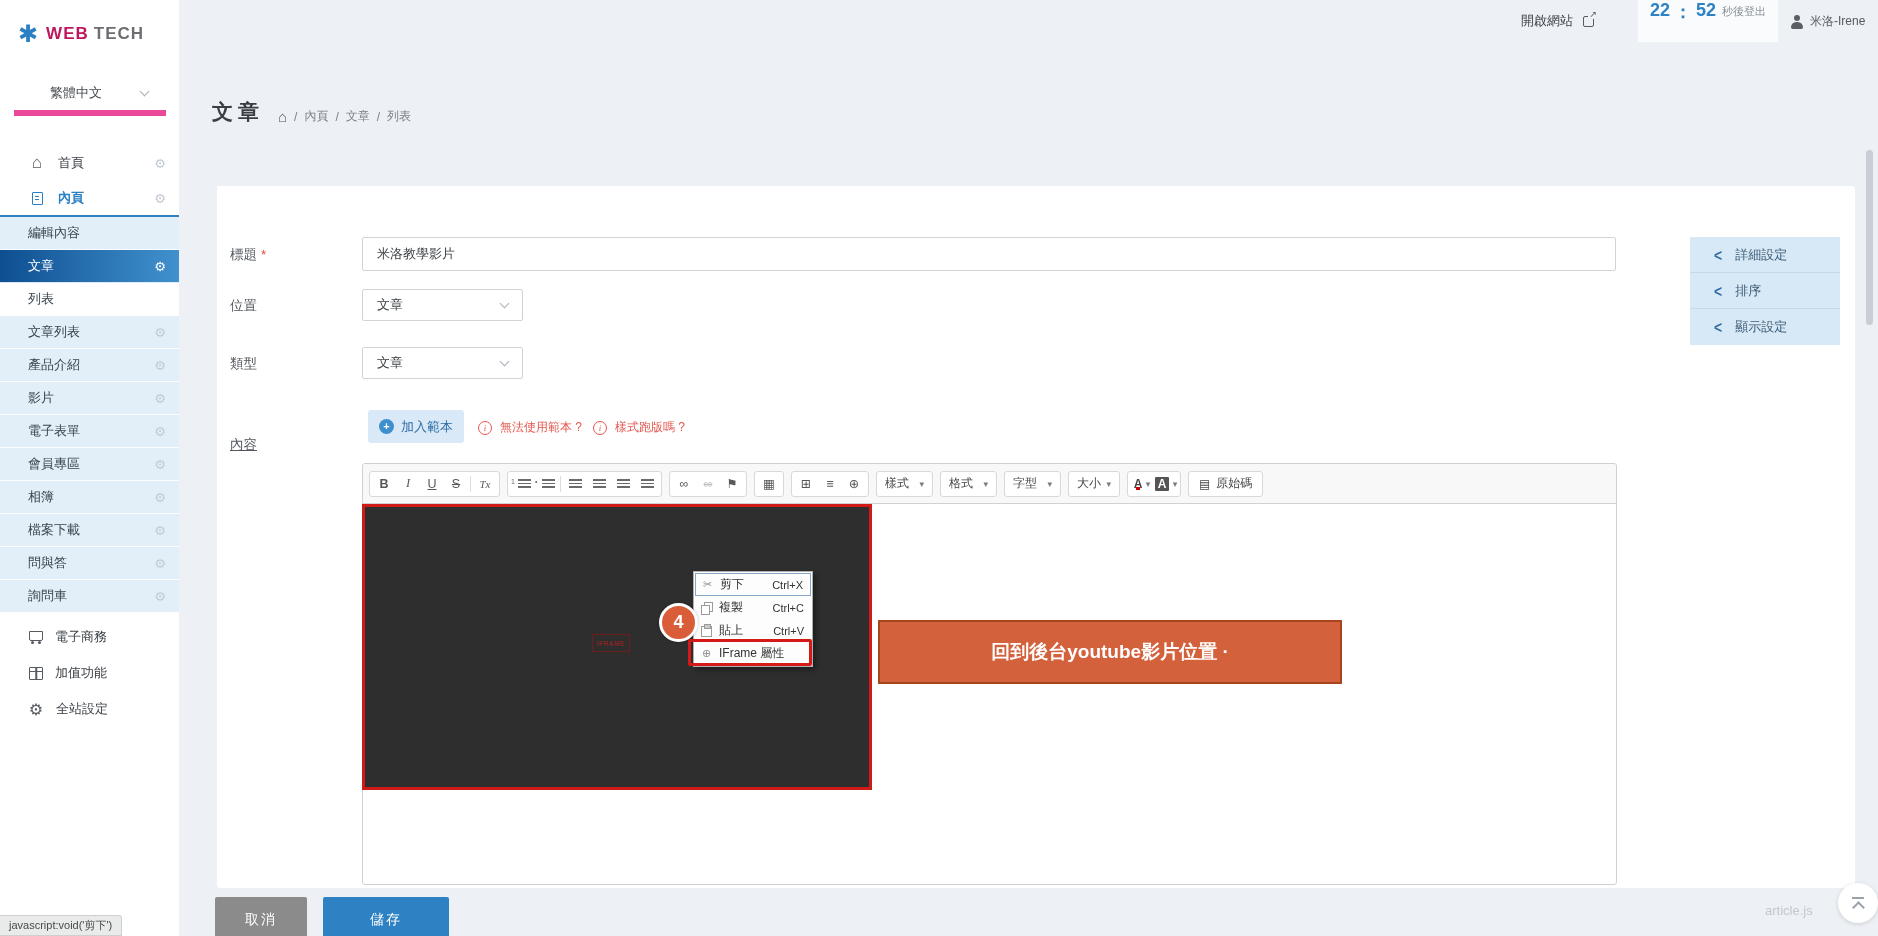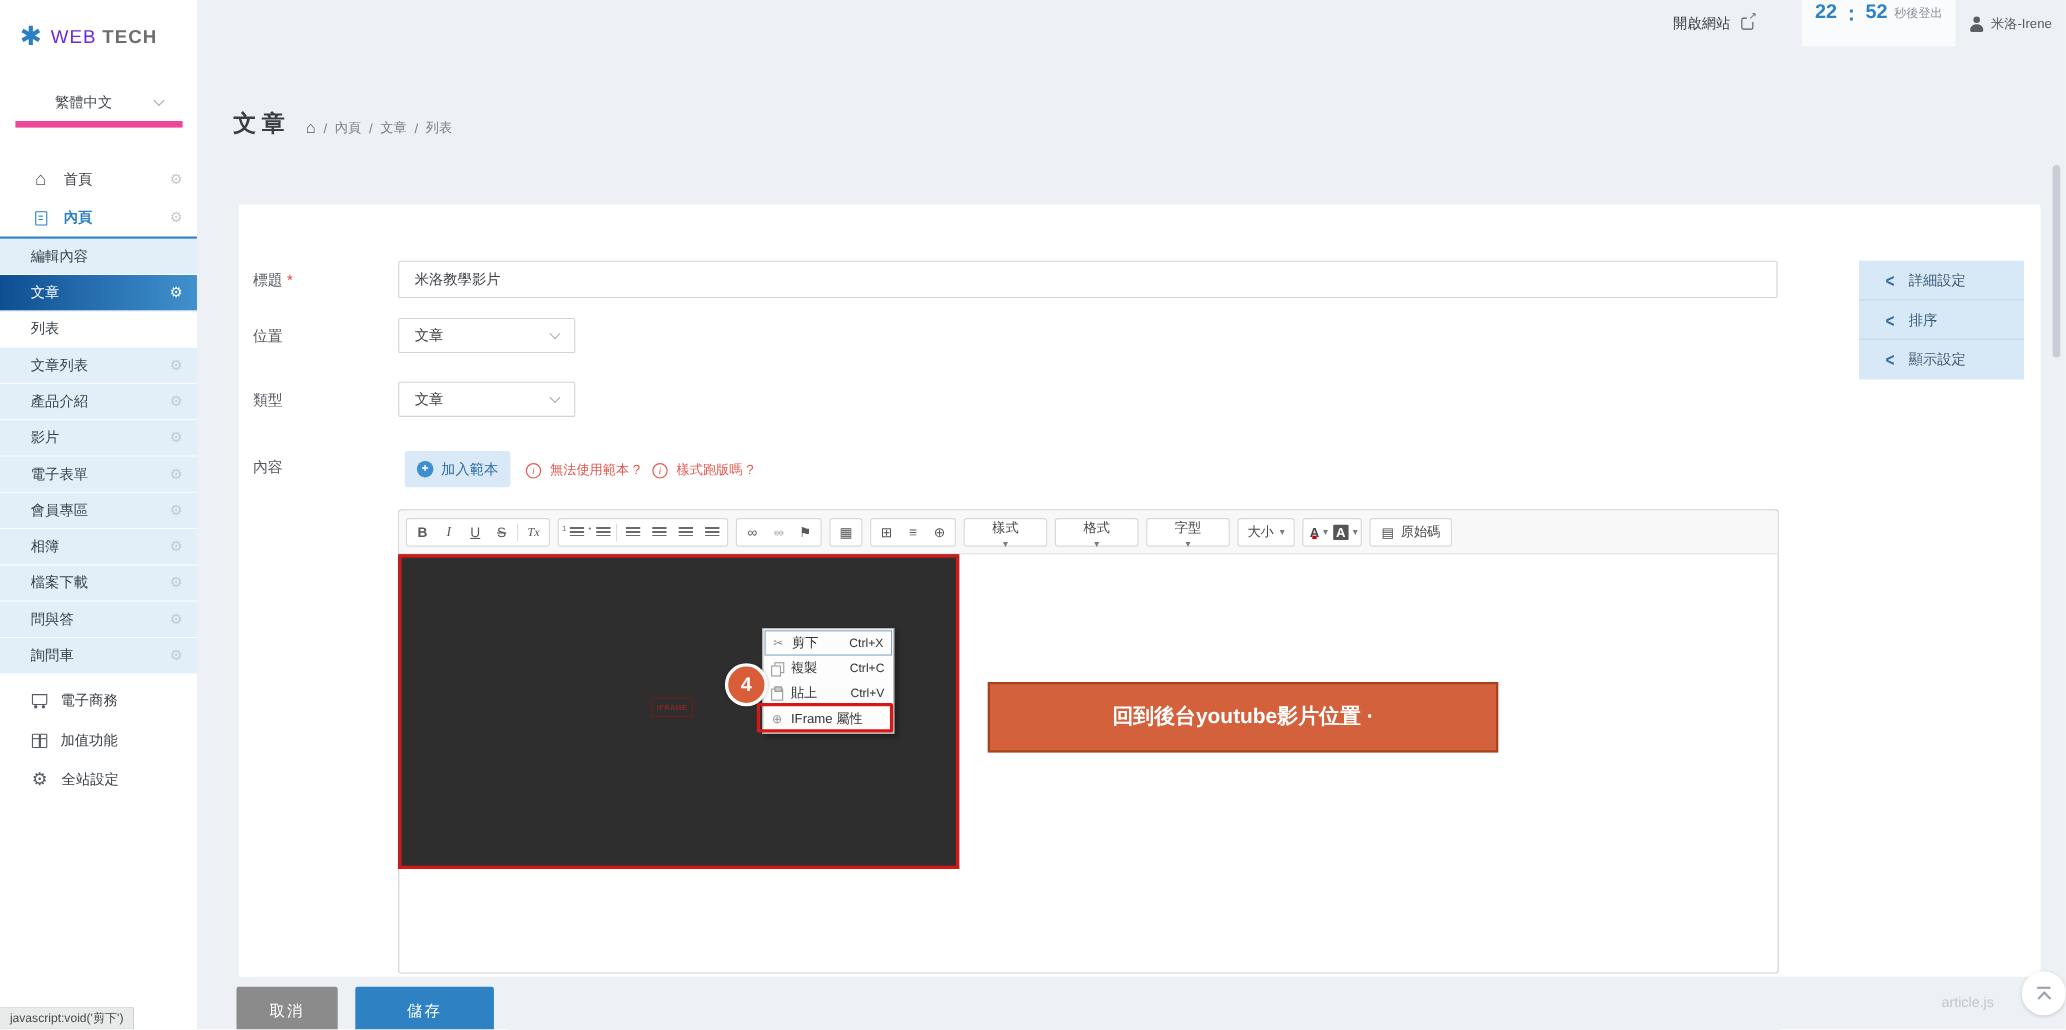--- a/index.html
+++ b/index.html
@@ -4,21 +4,21 @@
 <style>
   * { margin:0; padding:0; box-sizing:border-box; }
   html,body { width:1878px; height:936px; }
   body { font-family:"Liberation Sans","DejaVu Sans",sans-serif; font-size:13px; color:#3f4348; }
   .app { position:relative; width:1878px; height:936px; background:#edf0f4; overflow:hidden; }
 
   
   .sidebar { position:absolute; left:0; top:0; width:179px; height:936px; background:#fff; z-index:5; }
   .logo { position:absolute; left:18px; top:22px; display:flex; align-items:center; gap:8px; cursor:pointer; }
   .logo .mark { color:#2b7fc3; font-size:24px; line-height:24px; }
-  .logo .b1 { color:#6d28d9; font-weight:normal; font-size:17px; letter-spacing:1px; }
+  .logo .b1 { color:#be185d; font-weight:bold; font-size:17px; letter-spacing:1px; }
   .logo .b2 { color:#6d6e71; font-weight:bold; font-size:17px; letter-spacing:1px; margin-left:-3px; }
   .lang { position:absolute; left:14px; top:84px; width:152px; height:22px; display:flex; align-items:center; justify-content:space-between; padding:0 18px 0 36px; border-bottom:6px solid #ec4899; padding-bottom:8px; height:auto; cursor:pointer; color:#45494e; }
   .cv { display:inline-block; width:7px; height:7px; border-right:1.6px solid #a9b0b8; border-bottom:1.6px solid #a9b0b8; transform:rotate(45deg); margin-top:-4px; }
   .menu { position:absolute; left:0; top:145px; width:179px; }
   .m-item { position:relative; height:36px; display:flex; align-items:center; padding-left:28px; gap:12px; cursor:pointer; color:#3c4146; }
   .m-item .gear, .s-item .gear { position:absolute; right:13px; font-size:13px; color:#c3cad2; }
   .m-item.active { color:#2b7fc3; font-weight:bold; border-bottom:2px solid #2e82c4; }
   .icon-home { font-size:17px; color:#55595e; width:18px; text-align:center; }
   .pagei { position:relative; width:11px; height:13px; border:1.5px solid #2b7fc3; border-radius:1px; display:inline-block; margin:0 3px 0 4px; }
   .pagei::after { content:""; position:absolute; left:2px; top:3px; width:4px; height:1.5px; background:#2b7fc3; box-shadow:0 3px 0 #2b7fc3; }
@@ -76,21 +76,21 @@
   .tbtn { width:24px; height:22px; display:flex; align-items:center; justify-content:center; color:#595959; font-size:12.5px; cursor:pointer; border-radius:2px; }
   .tbtn.b { font-weight:bold; } .tbtn.i { font-style:italic; font-family:"Liberation Serif",serif; }
   .tbtn.u { text-decoration:underline; } .tbtn.s { text-decoration:line-through; }
   .tbtn.dim { opacity:.4; }
   .vsep { width:1px; height:16px; background:#ddd; margin:0 2px; }
   .ln { position:relative; display:inline-block; width:13px; height:10px; background:repeating-linear-gradient(to bottom,#6b6b6b 0 1.5px,transparent 1.5px 3.6px); }
   .ln.mark { margin-left:5px; }
   .ln.mark::before { position:absolute; left:-7px; top:-1px; font-size:7px; color:#6b6b6b; }
   .ln.ol::before { content:"1"; } .ln.ul::before { content:"•"; }
   .tsel { background:#fff; border:1px solid #d9d9d9; border-radius:3px; height:26px; display:flex; align-items:center; justify-content:space-between; padding:0 8px; cursor:pointer; color:#474747; font-size:12px; }
-  .tsel.w76 { width:76px;flex-direction:column; } .tsel.w52 { width:52px; }
+  .tsel.w76 { width:57px; } .tsel.w52 { width:52px; }
   .caret { font-size:9px; color:#7a7a7a; }
   .colA { position:relative; font-weight:bold; font-size:12px; color:#444; }
   .colA .bar { position:absolute; left:2px; right:2px; bottom:1px; height:3px; background:#c00; }
   .colA.bg { background:#555; color:#fff; padding:0 3px; border-radius:1px; }
   .src-btn { display:flex; align-items:center; gap:6px; padding:0 8px; height:22px; color:#474747; font-size:12px; cursor:pointer; }
   .content-area { position:relative; height:364px; }
   .statusbar { height:17px; background:#f0f0f0; border-top:1px solid #d6d6d6; display:flex; align-items:center; padding:0 10px; gap:14px; color:#5c5c5c; font-size:11px; font-family:"Liberation Mono",monospace; position:relative; }
   .statusbar .grip { position:absolute; right:3px; bottom:2px; color:#a8a8a8; font-size:9px; cursor:nwse-resize; }
   .pathel { cursor:pointer; letter-spacing:1px; }
 
@@ -102,21 +102,21 @@
   .ctx-item.focus { border:1px solid #86a7c7; height:23px; }
   .ctx-item .cic { width:15px; display:flex; align-items:center; justify-content:center; color:#8f8f8f; font-size:11px; }
   .ctx-item .sc { margin-left:auto; font-size:11px; color:#333; }
   .cpy { position:relative; width:12px; height:12px; display:inline-block; }
   .cpy::after { content:""; position:absolute; left:3px; top:0; width:7px; height:8px; border:1px solid #9b9b9b; background:#fff; }
   .cpy::before { content:""; position:absolute; left:0; top:3px; width:7px; height:8px; border:1px solid #9b9b9b; background:#fff; z-index:2; }
   .pst { position:relative; width:11px; height:11px; border:1px solid #9b9b9b; display:inline-block; background:#fff; margin-top:2px; }
   .pst::before { content:""; position:absolute; left:2px; top:-3px; width:5px; height:3px; background:#c9c9c9; border:1px solid #9b9b9b; }
   .red-rect { position:absolute; left:688px; top:639px; width:124px; height:27px; border:3px solid #d41916; border-radius:2px; z-index:30; pointer-events:none; }
   .step-badge { position:absolute; left:659px; top:603px; width:39px; height:39px; border-radius:50%; background:#d95d38; border:3px solid #fff; color:#fff; font-weight:bold; font-size:18px; display:flex; align-items:center; justify-content:center; z-index:40; box-shadow:0 0 3px rgba(0,0,0,.25); }
-  .callout { position:absolute; left:898px; top:620px; width:464px; height:64px; background:#d2613c; border:2px solid #a6441f; z-index:25; display:flex; flex-direction:column; align-items:center; justify-content:center; color:#fff; font-weight:bold; font-size:19px; line-height:28px; text-align:center; }
+  .callout { position:absolute; left:878px; top:620px; width:464px; height:64px; background:#d2613c; border:2px solid #a6441f; z-index:25; display:flex; flex-direction:column; align-items:center; justify-content:center; color:#fff; font-weight:bold; font-size:19px; line-height:28px; text-align:center; }
 
   
   .side-panel { position:absolute; left:1690px; top:237px; width:150px; background:#d7e9f6; z-index:6; }
   .sp-item { height:36px; display:flex; align-items:center; padding-left:24px; gap:13px; border-bottom:1px solid #c3d8ea; cursor:pointer; color:#3c5a75; }
   .sp-item:last-child { border-bottom:none; }
   .sp-item .lt { color:#2e6da4; font-size:14px; font-weight:bold; transform:scaleY(1.2); }
 
   
   .btn { position:absolute; top:897px; height:46px; border:none; border-radius:2px; color:#fff; font-size:14px; font-family:inherit; cursor:pointer; display:flex; align-items:center; justify-content:center; letter-spacing:2px; }
   .btn-cancel { left:215px; width:92px; background:#8b8b8b; }
@@ -262,21 +262,21 @@
     <span>文章</span>
     <span class="cv"></span>
   </div>
 
   <div class="flabel" style="top:355px;">類型</div>
   <div class="dd" style="top:347px;">
     <span>文章</span>
     <span class="cv"></span>
   </div>
 
-  <div class="flabel" style="top:416px;">內容</div>
+  <div class="flabel" style="top:436px;text-decoration:underline;">內容</div>
   <div class="tpl-btn">
     <span class="plus-circ">+</span>
     <span>加入範本</span>
   </div>
   <div class="warn" style="left:478px;">
     <span class="info-circ">i</span>
     <span>無法使用範本 ?</span>
   </div>
   <div class="warn" style="left:593px;">
     <span class="info-circ">i</span>

